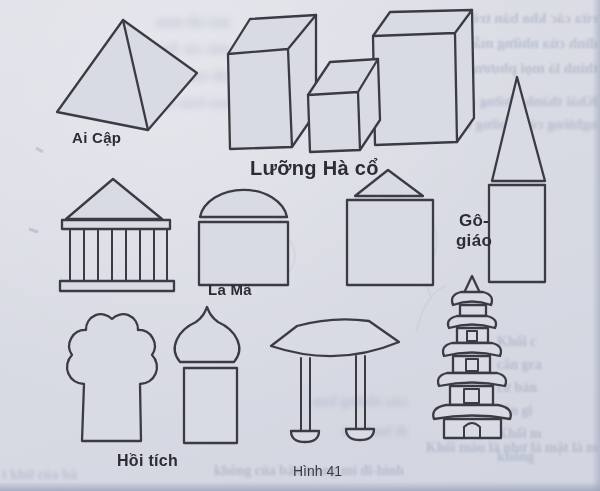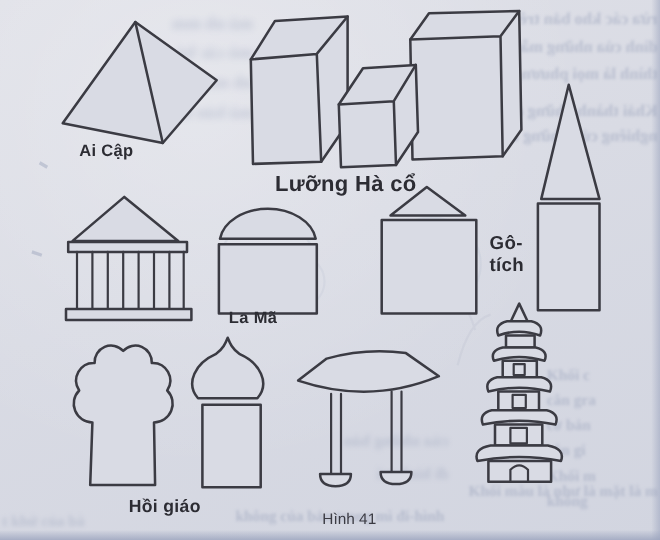--- a/index.html
+++ b/index.html
@@ -151,22 +151,22 @@
       <rect class="ink thin" x="464" y="389" width="15" height="14"></rect>
       <path class="ink fillp" d="M434,419 Q430,408 446,405 L498,405 Q514,408 510,419 Q472,412 434,419 Z"></path>
       <rect class="ink fillp" x="444" y="419" width="57" height="19"></rect>
       <path class="ink thin" d="M464,438 L464,427 Q472,419 480,427 L480,438"></path>
     </g>
   </svg>
 
   <div class="label" style="left:72px;top:129px;width:66px;font-size:15px">Ai Cập</div>
   <div class="label" style="left:250px;top:157px;width:120px;font-size:20px">Lưỡng Hà cổ</div>
   <div class="label" style="left:208px;top:281px;width:76px;font-size:15px">La Mã</div>
-  <div class="label" style="left:445px;top:211px;width:58px;font-size:17px;line-height:20px;text-align:left">
+  <div class="label" style="left:445px;top:211px;width:58px;font-size:17px;line-height:20px;text-align:center">
     <div>Gô-</div>
-    <div>tích</div>
+    <div>giáo</div>
   </div>
-  <div class="label" style="left:117px;top:452px;width:80px;font-size:16px">Hồi giáo</div>
+  <div class="label" style="left:117px;top:452px;width:80px;font-size:16px">Hồi tích</div>
   <div class="caption" style="left:293px;top:463px;font-size:14px">Hình 41</div>
 
   <div class="right-band"></div>
   <div class="bottom-band"></div>
 </div>
 
 </body></html>

